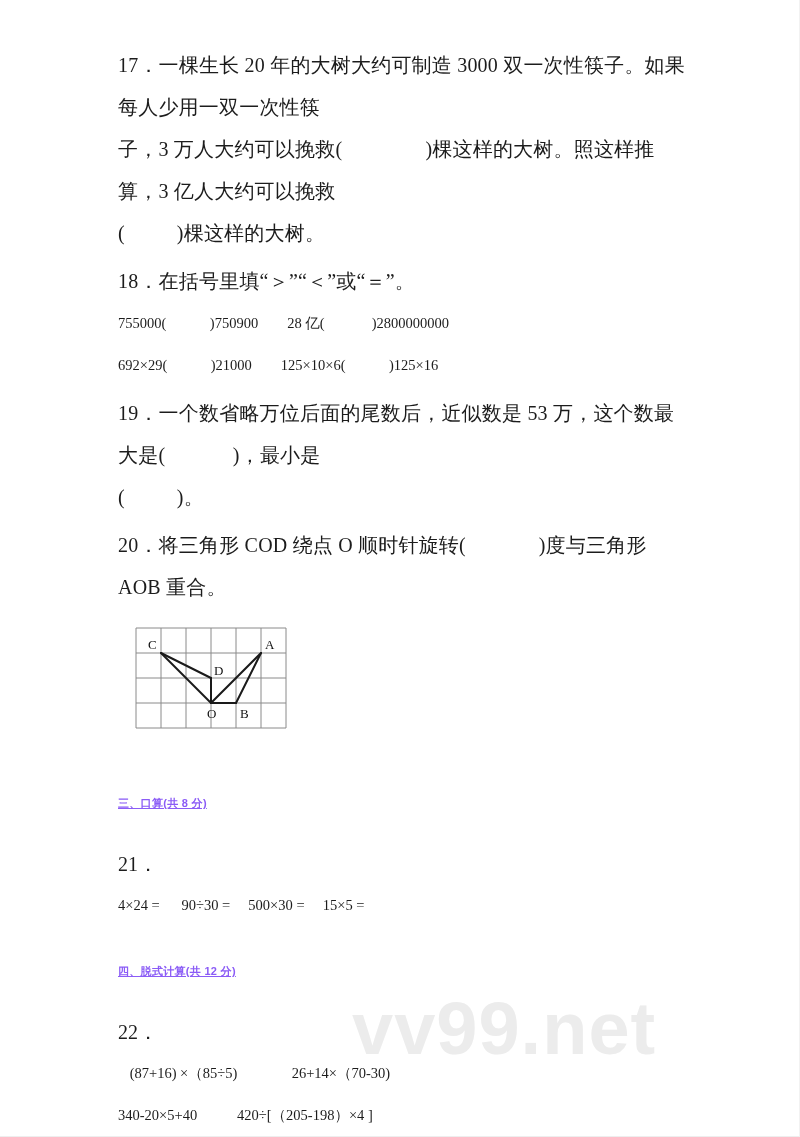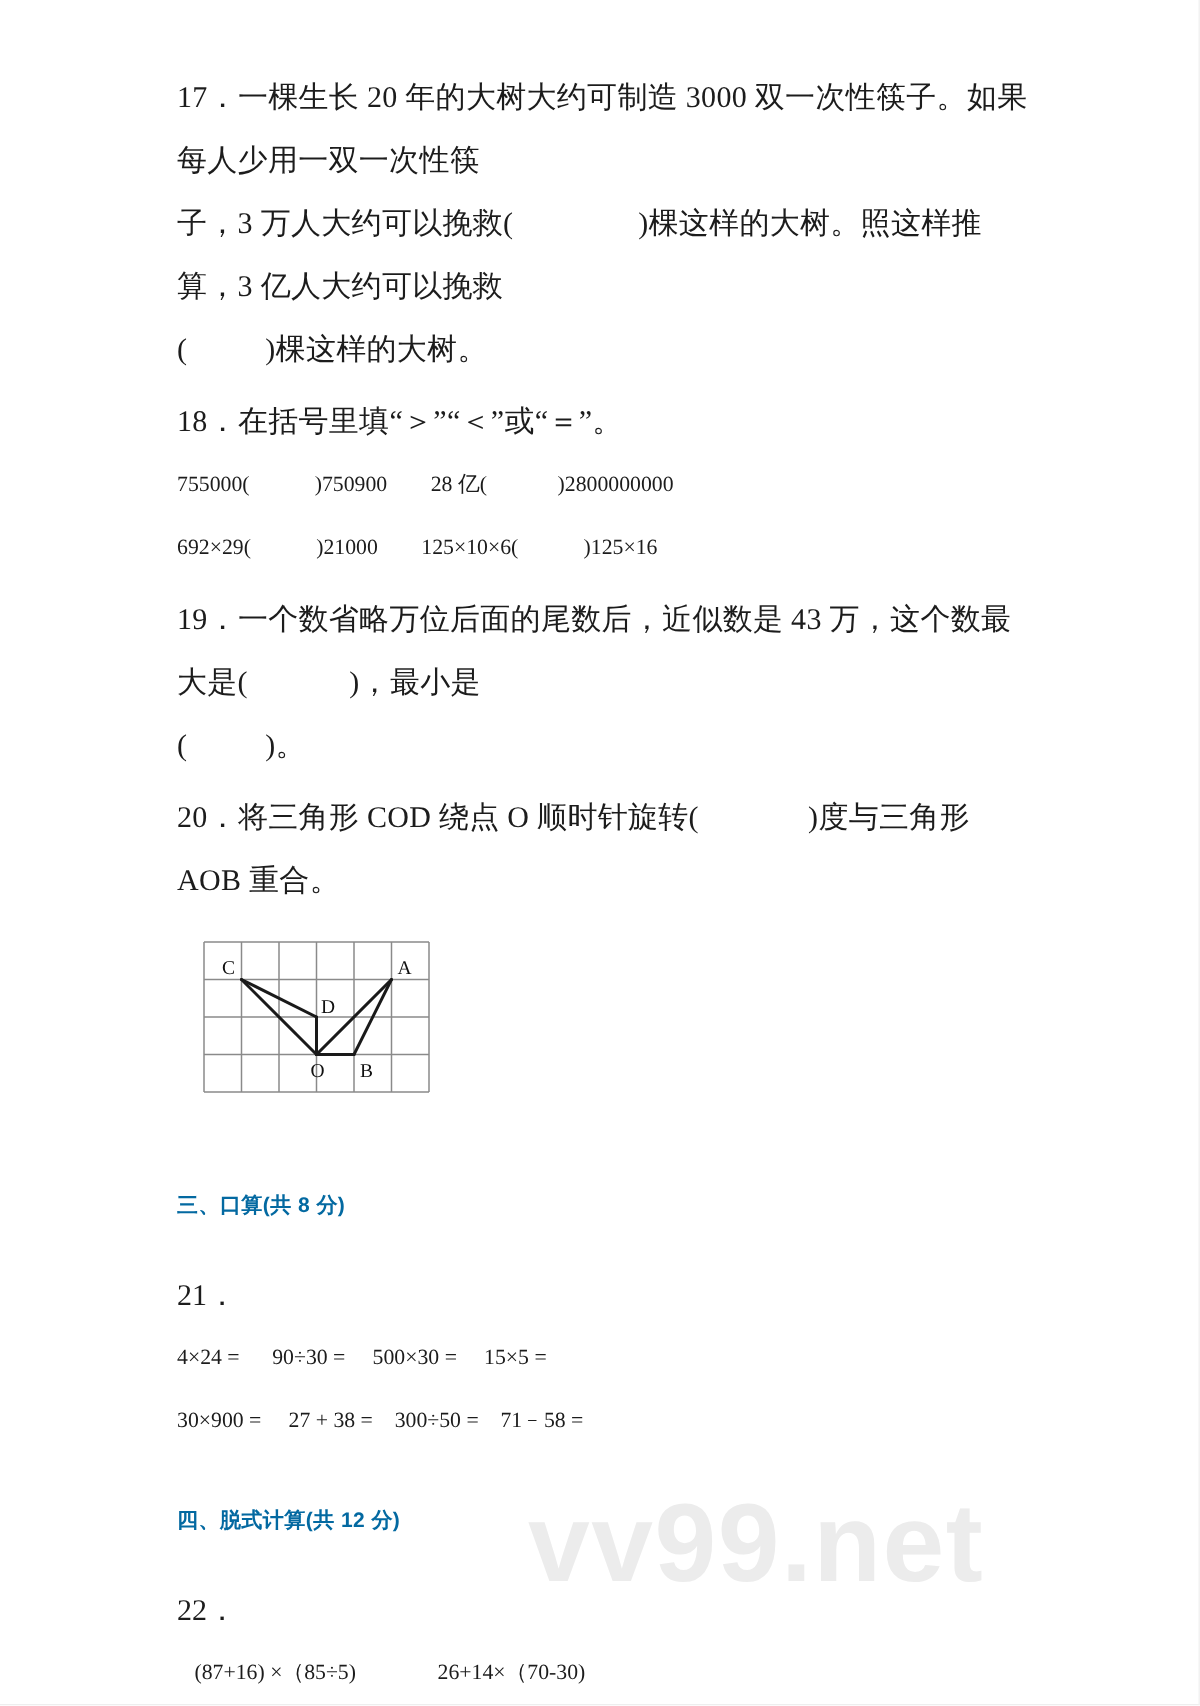--- a/index.html
+++ b/index.html
@@ -46,24 +46,25 @@
   }
   .line {
     font-size: 20px;
     line-height: 42px;
     white-space: pre-wrap;
     letter-spacing: .2px;
   }
   .sec-head {
     font-family: "Liberation Sans", "DejaVu Sans", sans-serif;
     font-weight: 700;
-    font-size: 14px;
+    font-size: 11px;
     line-height: 30px;
-    color: #0369a1;
+    color: #8b5cf6;
     letter-spacing: .3px;
+    text-decoration: underline;
   }
   .num-line {
     font-size: 20px;
     line-height: 40px;
   }
   .expr-row {
     font-size: 14.5px;
     line-height: 42px;
     white-space: pre;
   }
@@ -96,21 +97,21 @@
       <div class="line">(          )棵这样的大树。</div>
     </div>
 
     <div class="q">
       <div class="line">18．在括号里填“＞”“＜”或“＝”。</div>
       <div class="expr-row">755000(            )750900        28 亿(             )2800000000</div>
       <div class="expr-row">692×29(            )21000        125×10×6(            )125×16</div>
     </div>
 
     <div class="q">
-      <div class="line">19．一个数省略万位后面的尾数后，近似数是 43 万，这个数最大是(             )，最小是</div>
+      <div class="line">19．一个数省略万位后面的尾数后，近似数是 53 万，这个数最大是(             )，最小是</div>
       <div class="line">(          )。</div>
     </div>
 
     <div class="q">
       <div class="line">20．将三角形 COD 绕点 O 顺时针旋转(              )度与三角形 AOB 重合。</div>
     </div>
 
     <div class="figure-wrap">
       <svg class="figure" id="fig-svg" width="164" height="126">
           <line x1="6" y1="6" x2="6" y2="106" stroke="#8a8a8a" stroke-width="1"></line>
@@ -139,21 +140,20 @@
         </svg>
     </div>
 
     <div class="gap-after-fig"></div>
 
     <div>
       <div class="sec-head">三、口算(共 8 分)</div>
       <div class="gap-sec"></div>
       <div class="num-line">21．</div>
       <div class="expr-row">4×24 =      90÷30 =     500×30 =     15×5 =</div>
-      <div class="expr-row">30×900 =     27 + 38 =    300÷50 =    71﹣58 =</div>
     </div>
 
     <div class="gap-sec2"></div>
 
     <div>
       <div class="sec-head">四、脱式计算(共 12 分)</div>
       <div class="gap-sec"></div>
       <div class="num-line">22．</div>
       <div class="expr-row indent-sm"> (87+16) ×（85÷5)               26+14×（70-30)</div>
       <div class="expr-row">340-20×5+40           420÷[（205-198）×4 ]</div>

